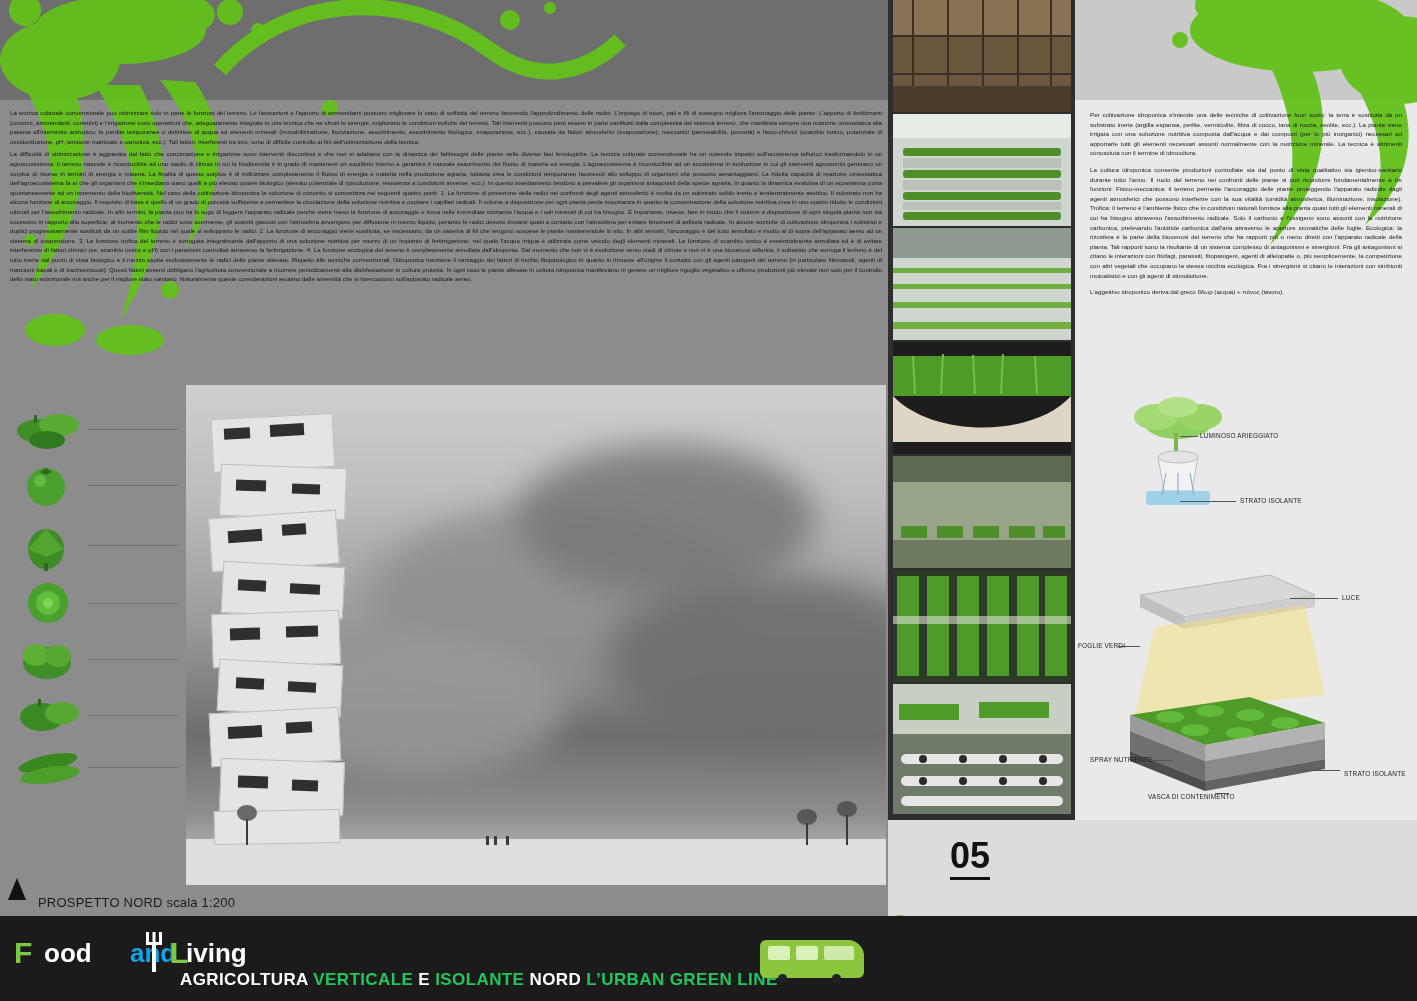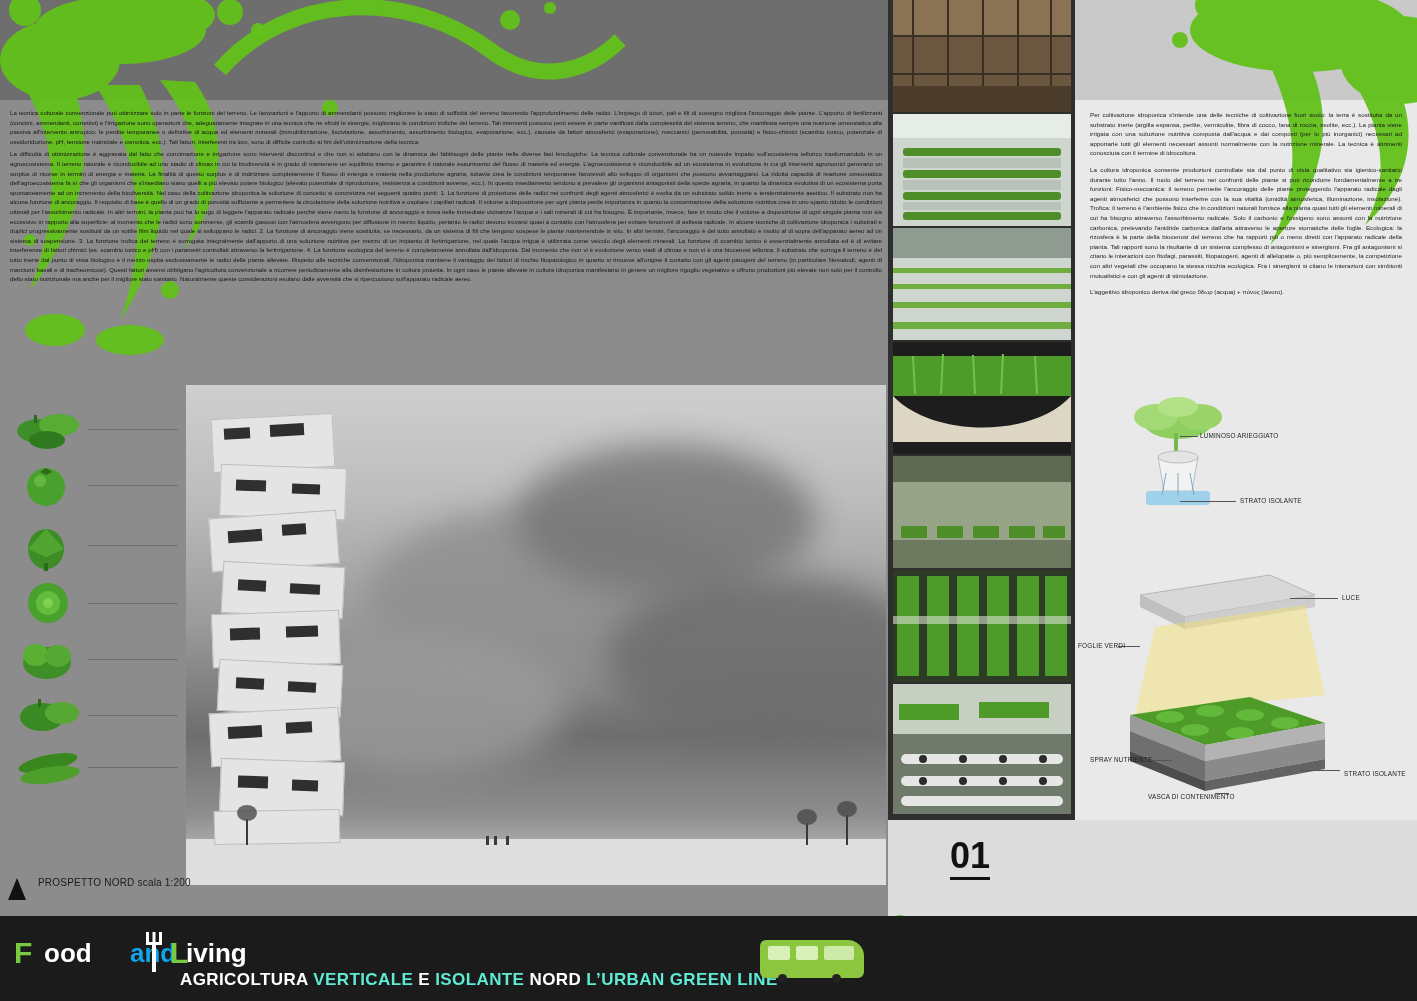--- a/index.html
+++ b/index.html
@@ -54,21 +54,21 @@
   .cloud{position:absolute;border-radius:50%;filter:blur(16px);background:#8a8a8a;opacity:.85;}
   .ground{position:absolute;left:0;bottom:0;width:100%;height:46px;background:#dedede;}
   .tower{position:absolute;left:22px;bottom:46px;width:150px;height:425px;}
   .slab{position:absolute;background:#e4e4e4;border:1px solid #bdbdbd;}
   .win{position:absolute;background:#2f2f2f;}
   .tree{position:absolute;bottom:40px;width:2px;background:#3a3a3a;}
   .tree:after{content:"";position:absolute;left:-9px;top:-14px;width:20px;height:16px;background:#4a4a4a;border-radius:50%;opacity:.8;}
   .person{position:absolute;bottom:40px;width:3px;height:9px;background:#3a3a3a;}
 
   .caption{
-    position:absolute;left:38px;top:877px;font-size:10px;color:#1c1c1c;letter-spacing:.2px;
+    position:absolute;left:38px;top:895px;font-size:13px;color:#1c1c1c;letter-spacing:.2px;
   }
   .northarrow{position:absolute;left:8px;top:878px;width:0;height:0;
     border-left:9px solid transparent;border-right:9px solid transparent;border-bottom:22px solid #111;}
 
   
   .photo{position:absolute;left:893px;width:178px;overflow:hidden;background:#555;}
   .ph-inner{width:100%;height:100%;}
 
   
   .diag-label{position:absolute;font-size:6.4px;color:#1a1a1a;letter-spacing:.2px;}
@@ -80,21 +80,21 @@
   .acqua-word{position:absolute;left:1004px;top:824px;font-size:58px;font-weight:bold;color:#111;letter-spacing:-1px;}
 
   
   .footer{position:absolute;left:0;top:916px;width:1417px;height:85px;background:#1b1b1b;}
   .foot-f{position:absolute;left:14px;top:936px;font-size:30px;font-weight:bold;color:#7ac943;}
   .foot-ood{position:absolute;left:44px;top:938px;font-size:26px;font-weight:bold;color:#fff;}
   .foot-and{position:absolute;left:110px;top:938px;font-size:26px;font-weight:bold;color:#0ea5e9;margin-left:20px;}
   .foot-l{position:absolute;left:170px;top:936px;font-size:30px;font-weight:bold;color:#7ac943;}
   .foot-iving{position:absolute;left:186px;top:938px;font-size:26px;font-weight:bold;color:#ffffff;}
   .foot-sub{position:absolute;left:180px;top:970px;font-size:17px;font-weight:bold;color:#fff;letter-spacing:.4px;}
-  .g{color:#5eead4;}
+  .g{color:#22c55e;}
 
   
   .fork{position:absolute;left:143px;top:930px;width:22px;height:44px;}
 
   
   .tram{position:absolute;left:760px;top:940px;width:104px;height:38px;background:#8cc63f;border-radius:6px 16px 6px 6px;}
   .tram-win{position:absolute;top:6px;height:14px;background:#d9f0b8;border-radius:2px;}
   .tram-wheel{position:absolute;bottom:-5px;width:9px;height:9px;border-radius:50%;background:#222;}
 </style>
 </head>
@@ -454,21 +454,21 @@
 
   <div class="diag-line" style="left:1150px;top:760px;width:22px;"></div>
   <div class="diag-label" style="left:1090px;top:756px;">SPRAY NUTRIENTE</div>
 
   <div class="diag-line" style="left:1215px;top:793px;width:14px;"></div>
   <div class="diag-label" style="left:1148px;top:793px;">VASCA DI CONTENIMENTO</div>
 
   <div class="diag-line" style="left:1300px;top:770px;width:40px;"></div>
   <div class="diag-label" style="left:1344px;top:770px;">STRATO ISOLANTE</div>
 
-  <div class="acqua-num">01</div>
+  <div class="acqua-num">05</div>
 
   <div class="footer">
     
   </div>
 
   <div class="foot-f">F</div>
   <div class="foot-ood">ood</div>
   <div class="foot-and">and</div>
 
   <svg class="fork" viewBox="0 0 22 44">

